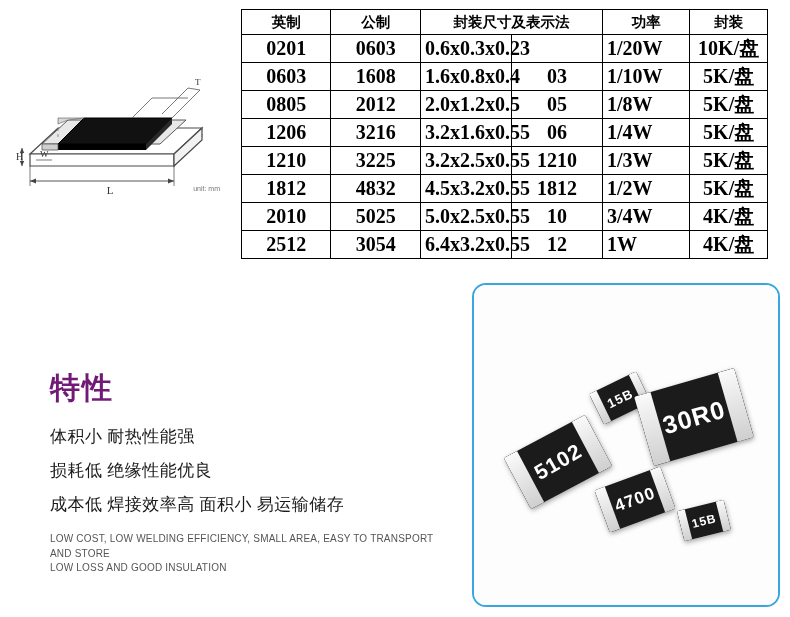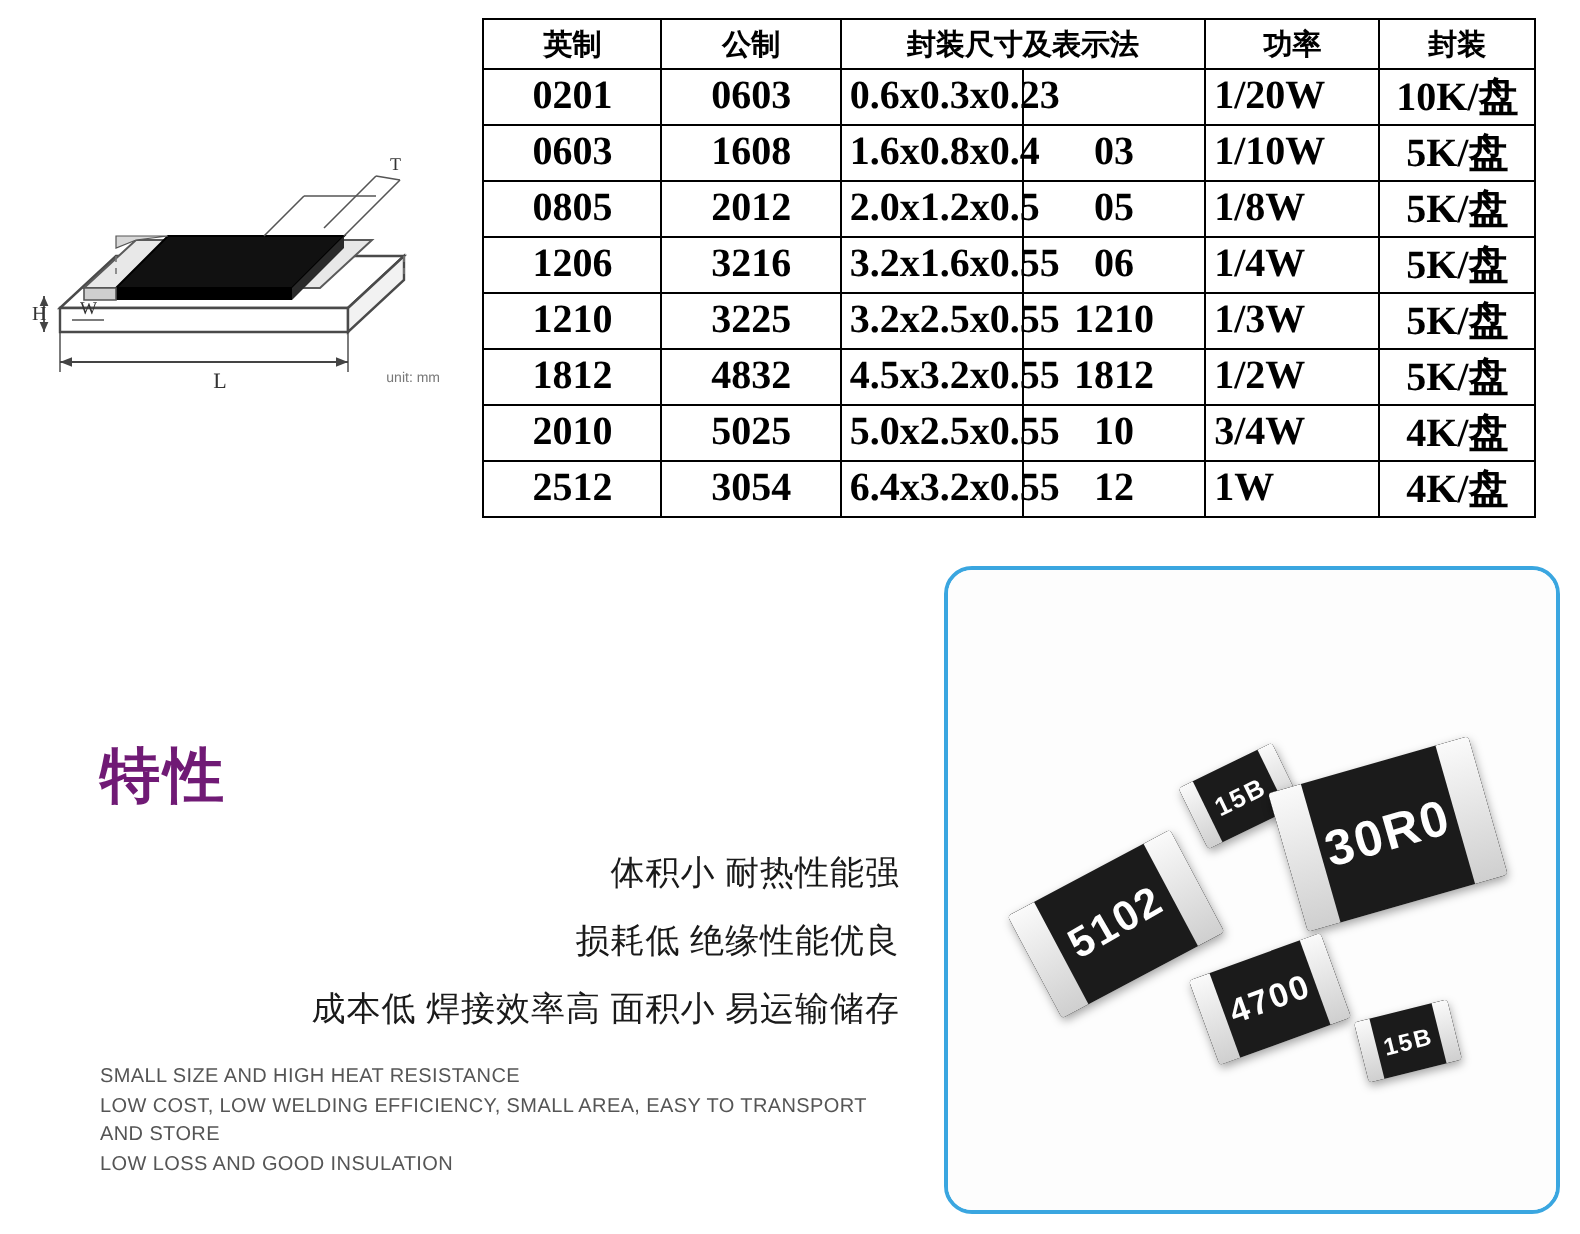--- a/index.html
+++ b/index.html
@@ -73,21 +73,20 @@
     color: #701a75;
     letter-spacing: 2px;
     margin: 0 0 16px 0;
   }
   .feature-line {
     font-family: "Liberation Serif", "DejaVu Serif", serif;
     font-size: 17px;
     color: #1a1a1a;
     margin-bottom: 11px;
     letter-spacing: 0.5px;
-    text-align: right;
   }
   .features-en {
     margin-top: 16px;
   }
   .features-en div {
     font-size: 10px;
     color: #555;
     letter-spacing: 0.2px;
     line-height: 1.45;
     font-family: "Liberation Sans", sans-serif;
@@ -301,21 +300,20 @@
     </tr>
   </tbody>
 </table>
 
 <div class="features">
   <div class="features-title">特性</div>
   <div class="feature-line">体积小 耐热性能强</div>
   <div class="feature-line">损耗低 绝缘性能优良</div>
   <div class="feature-line">成本低 焊接效率高 面积小 易运输储存</div>
   <div class="features-en">
-    <div>SMALL SIZE AND HIGH HEAT RESISTANCE</div>
     <div>LOW COST, LOW WELDING EFFICIENCY, SMALL AREA, EASY TO TRANSPORT AND STORE</div>
     <div>LOW LOSS AND GOOD INSULATION</div>
   </div>
 </div>
 
 <div class="photo-panel">
   <div class="photo-inner">
 
     <div class="chip" id="chip-5102">
       <div class="body">

